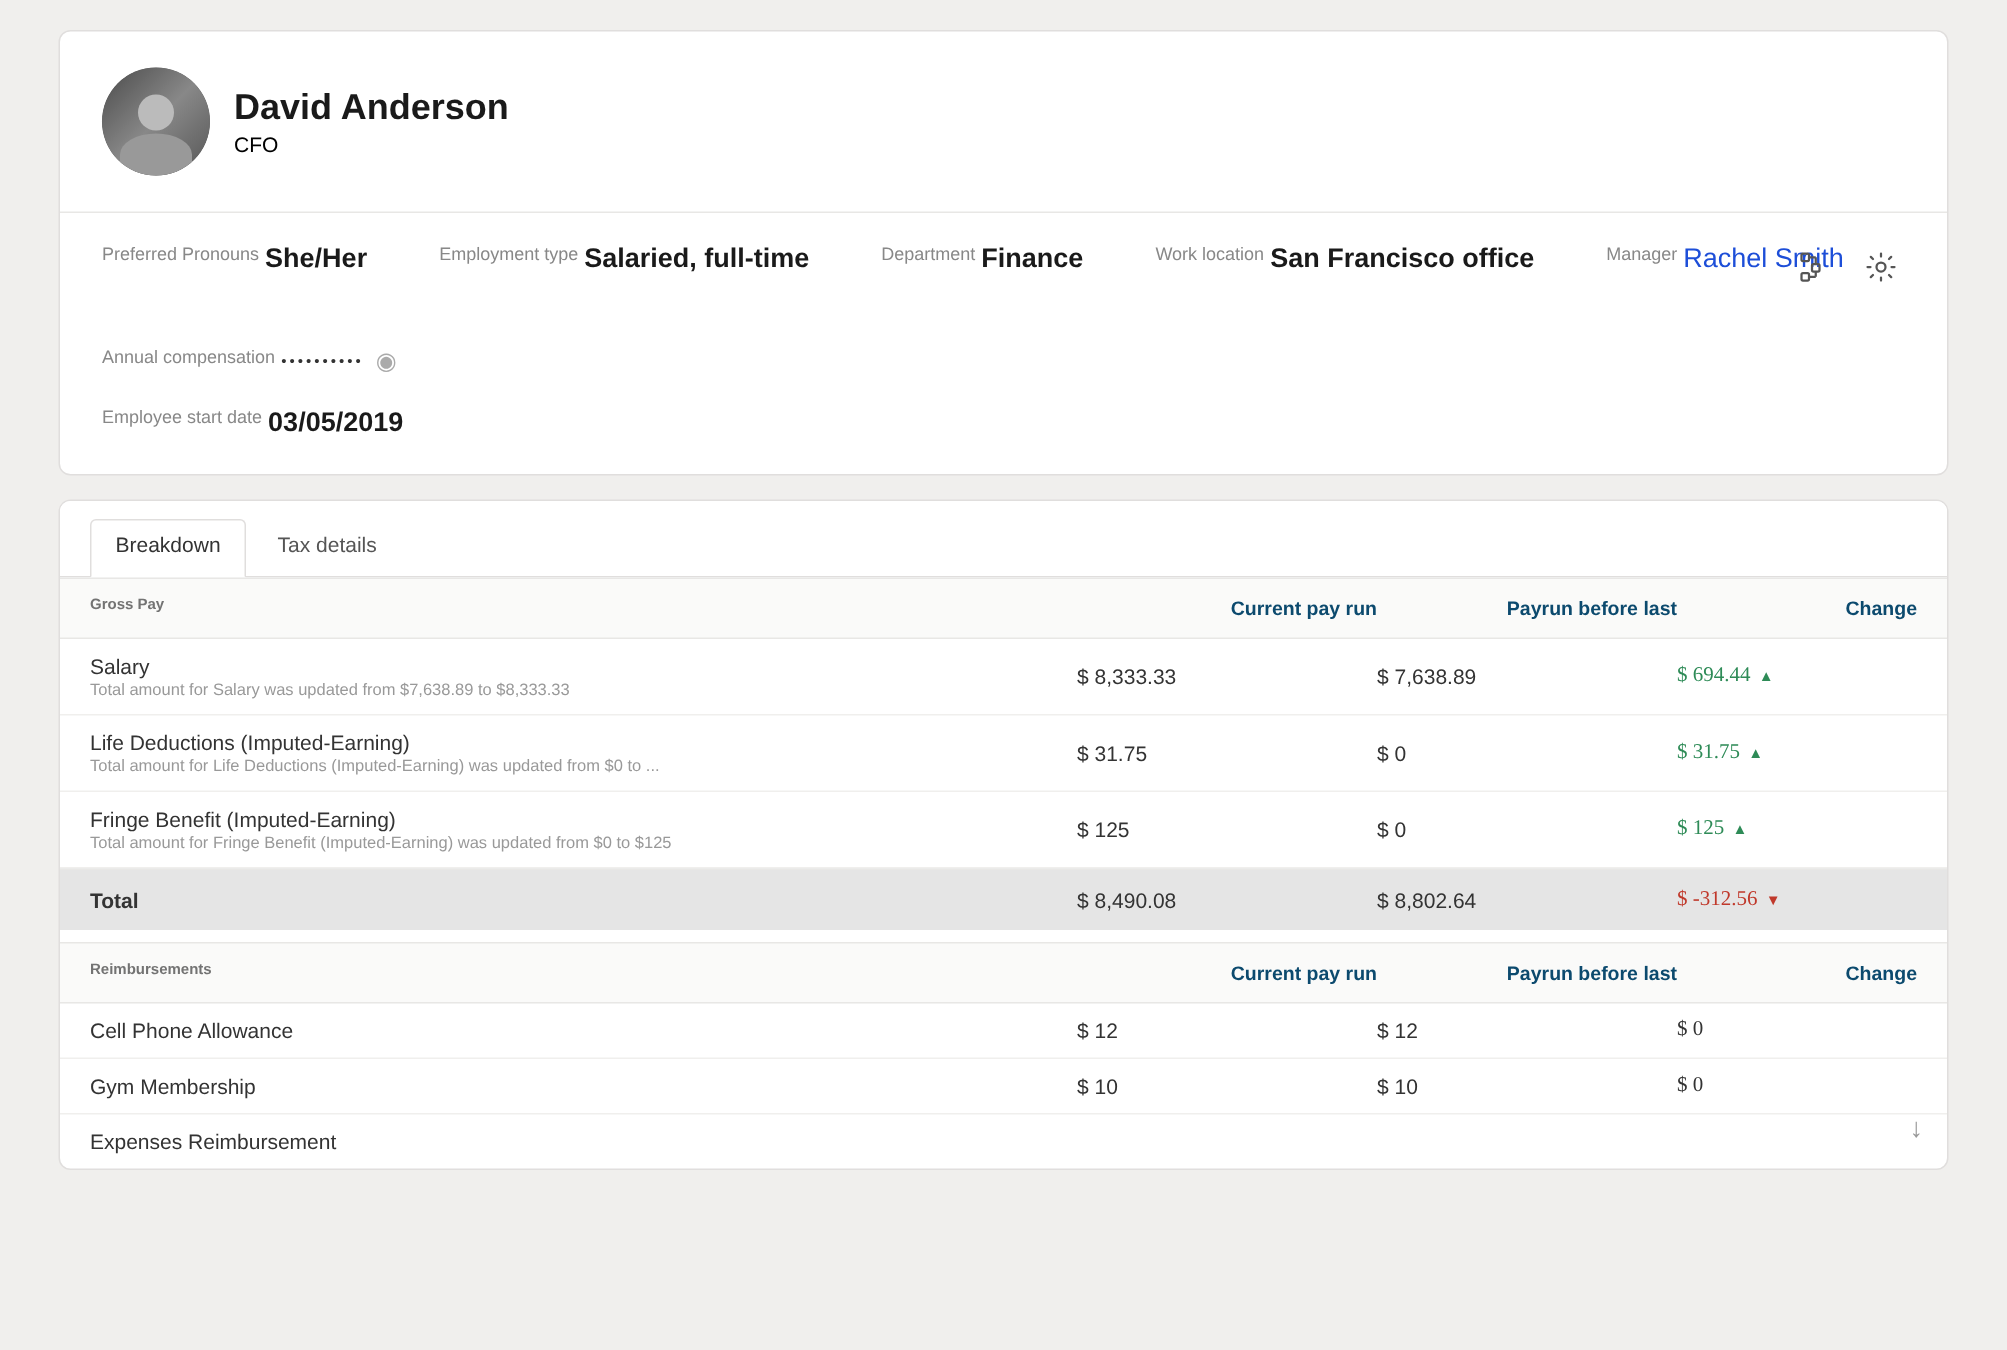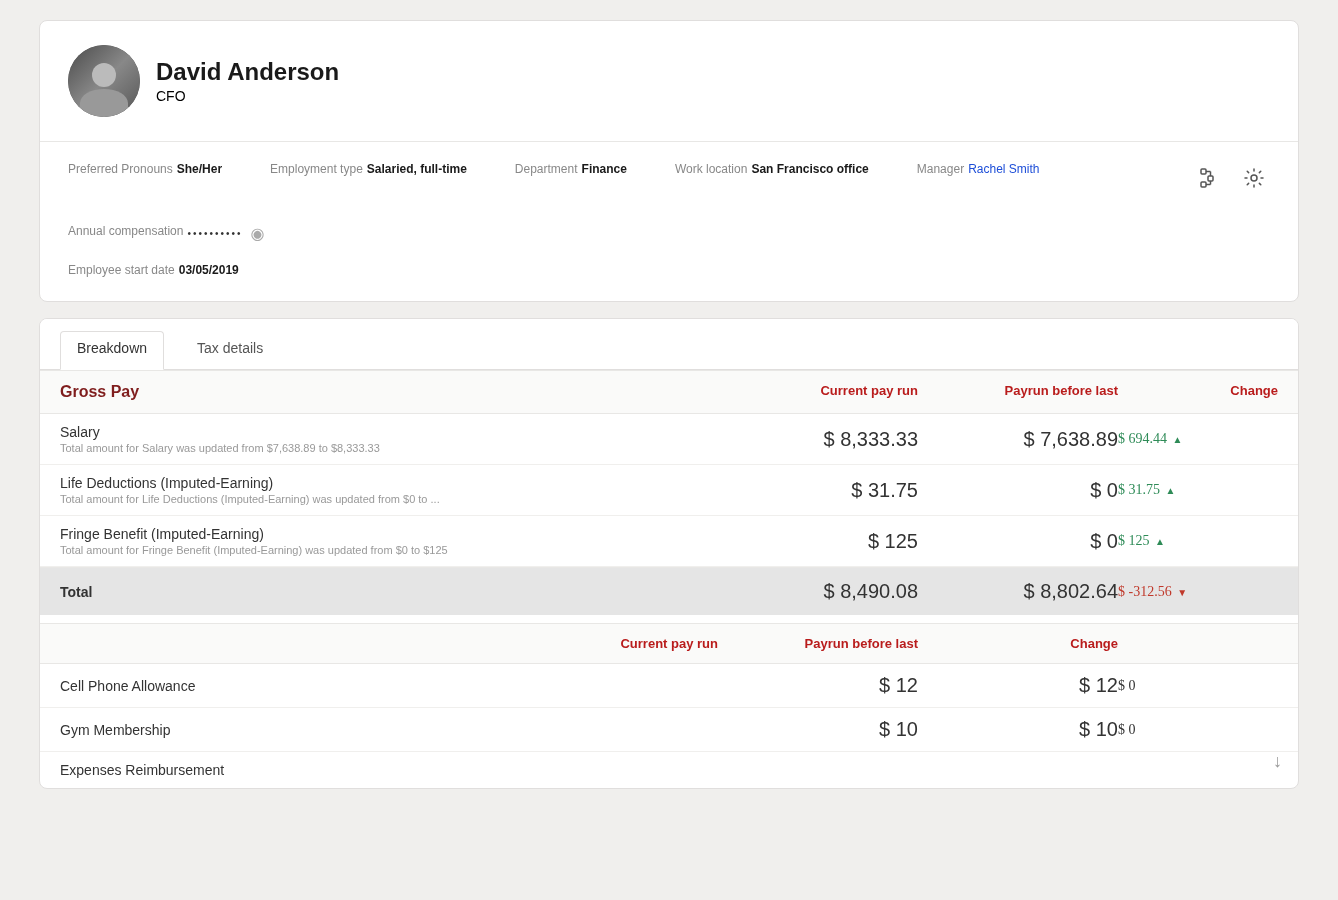--- a/index.html
+++ b/index.html
@@ -88,21 +88,21 @@
     .meta-item {
       display: flex;
       flex-direction: row;
       gap: 4px;
     }
     .meta-label {
       font-size: 12px;
       color: #888;
     }
     .meta-value {
-      font-size: 12px;
+      font-size: 18px;
       font-weight: 600;
       color: #1a1a1a;
     }
     .meta-value.link {
       color: #1d4ed8;
       font-weight: 400;
       cursor: pointer;
     }
     .meta-icons {
       position: absolute;
@@ -141,21 +141,21 @@
       padding-top: 20px;
     }
     .tabs-section {
       background: #fff;
       border-radius: 8px;
       border: 1px solid #e0dedd;
       overflow: hidden;
     }
     .tabs-bar {
       display: flex;
-      gap: 16px;
+      gap: 4px;
       padding: 12px 20px 0;
       border-bottom: 1px solid #e0dedd;
       background: #fff;
     }
     .tab {
       padding: 8px 16px 12px;
       font-size: 14px;
       cursor: pointer;
       color: #555;
       border-radius: 4px 4px 0 0;
@@ -185,34 +185,34 @@
     .table-group-header {
       display: grid;
       grid-template-columns: 1fr 200px 200px 160px;
       padding: 12px 20px;
       background: #fafaf9;
       border-bottom: 1px solid #e8e7e5;
       border-top: 1px solid #e8e7e5;
     }
     .table-group-header .cell-label {
       font-weight: 700;
-      font-size: 16px;
-      color: #7f1d1d;
+      font-size: 10px;
+      color: #737373;
     }
     .table-group-header .cell-col-header {
       font-size: 13px;
       font-weight: 600;
-      color: #b91c1c;
+      color: #0c4a6e;
       text-align: right;
     }
     .cell-label { font-size: 14px; color: #333; }
     .cell-sublabel { font-size: 11px; color: #999; margin-top: 2px; }
     .cell-value {
-      text-align: right;
-      font-size: 20px;
+      text-align: left;
+      font-size: 14px;
       color: #333;
     }
     .cell-change {
       text-align: left;
       font-size: 14px;
       font-family: Liberation Serif, serif;
     }
     .cell-change.positive { color: #2e8b57; }
     .cell-change.negative { color: #c0392b; }
     .change-indicator {
@@ -363,20 +363,21 @@
       <div class="total-row">
         <div class="cell-label">Total</div>
         <div class="cell-value">$ 8,490.08</div>
         <div class="cell-value">$ 8,802.64</div>
         <div class="cell-change negative">$ -312.56 <span class="change-indicator">▼</span></div>
       </div>
     </div>
 
     <div class="table-section">
       <div class="table-group-header" style="margin-top:8px;">
+        <div class="cell-label">Reimbursements</div>
         <div class="cell-col-header">Current pay run</div>
         <div class="cell-col-header">Payrun before last</div>
         <div class="cell-col-header">Change</div>
       </div>
 
       <div class="table-data-row">
         <div>
           <div class="cell-label">Cell Phone Allowance</div>
         </div>
         <div class="cell-value">$ 12</div>

